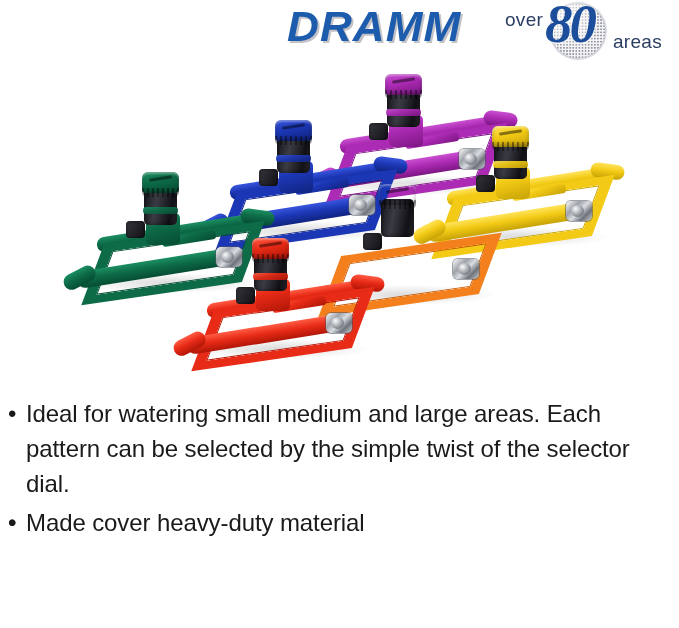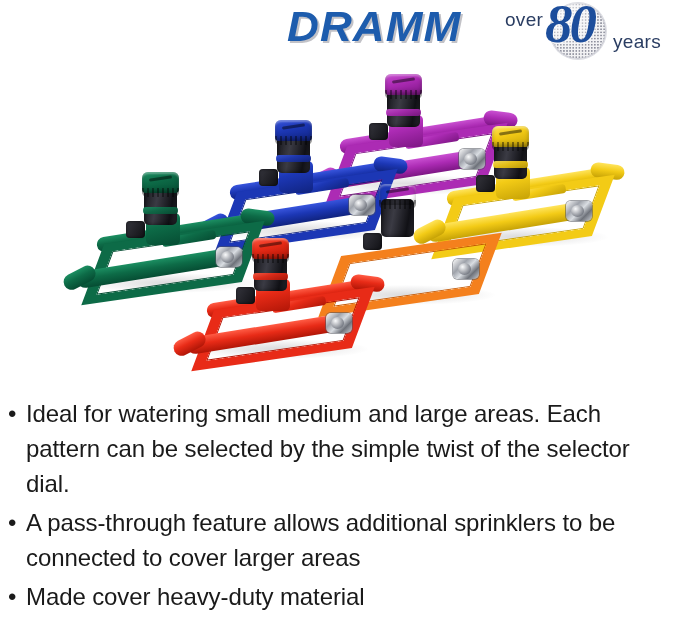--- a/index.html
+++ b/index.html
@@ -86,21 +86,21 @@
 <body>
 
 <div id="logo-bar">
 
   <div id="dramm-wordmark">DRAMM</div>
 
   <div id="anniversary-badge">
     <div id="badge-dotcircle"></div>
     <div id="badge-over">over</div>
     <div id="badge-80">80</div>
-    <div id="badge-years">years</div>
+    <div id="badge-years">areas</div>
   </div>
 
 </div>
 
 <div id="product-photo">
     <div class="sprinkler" style="left: 70px; top: 122px; z-index: 3;">
     <div class="shadow"></div>
     <div class="rail-back" style="background:linear-gradient(180deg, #1c8f62 0%, #0d6b47 45%, #064d33 100%)"></div>
     <div class="deck" style="border-color:#0d6b47;background:transparent;box-shadow:inset 0 0 0 1px #064d33"></div>
     <div class="deck-strut" style="background:linear-gradient(165deg, #1c8f62 0%, #0d6b47 42%, #064d33 100%)"></div>
@@ -180,15 +180,15 @@
     <div class="body-black"></div>
     <div class="body-ring" style="background:linear-gradient(165deg, #ff5c45 0%, #e82b17 42%, #b11607 100%)"></div>
     <div class="knob"></div>
     <div class="cap" style="background:linear-gradient(165deg, #ff5c45 0%, #e82b17 42%, #b11607 100%)"></div>
     <div class="cap-ridges"></div>
   </div>
   </div>
 
 <ul id="features" style="list-style:none;margin:0;padding:0;">
     <li class="feature-item"><span class="bullet">•</span><span>Ideal for watering small medium and large areas. Each pattern can be selected by the simple twist of the selector dial.</span></li>
-    <li class="feature-item"><span class="bullet">•</span><span>A pass-through feature allows additional sprinklers to be connected to cover larger areas</span></li>
+    <li class="feature-item"><span class="bullet">•</span></li>
     <li class="feature-item"><span class="bullet">•</span><span>Made cover heavy-duty material</span></li>
   </ul>
 
 </body></html>

